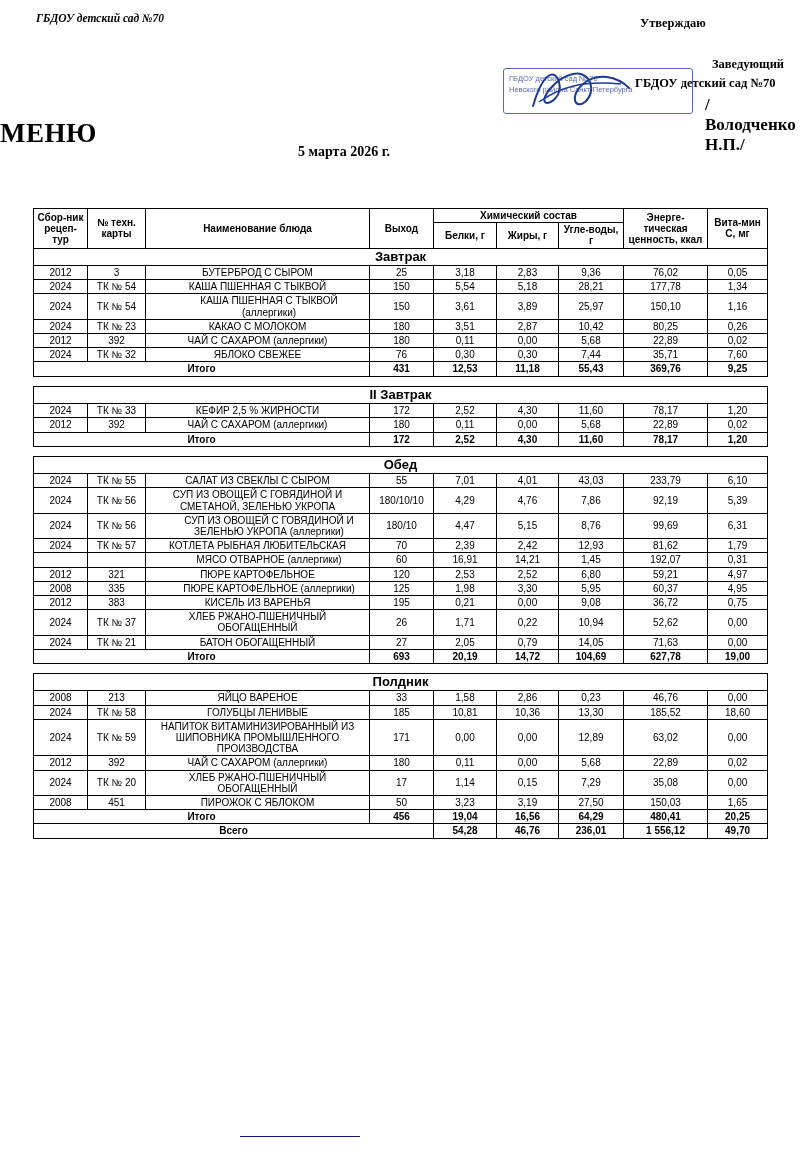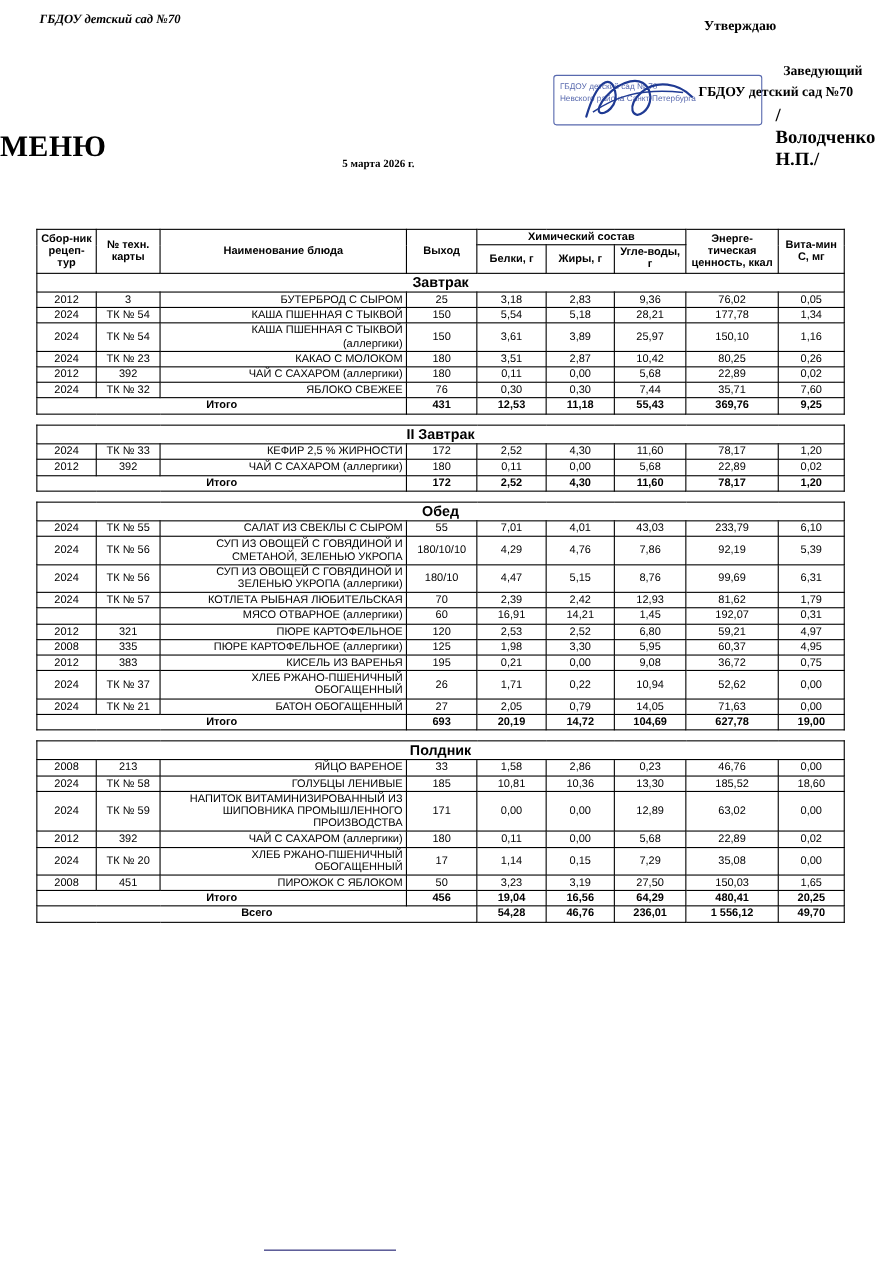--- a/index.html
+++ b/index.html
@@ -96,21 +96,21 @@
     font-size: 27px;
     font-weight: bold;
     letter-spacing: 0.5px;
   }
   .title-date {
     position: absolute;
     left: 0;
     top: 144px;
     width: 688px;
     text-align: center;
-    font-size: 10px;
+    font-size: 14px;
     font-weight: bold;
   }
   .title-sub {
     position: absolute;
     left: 0;
     top: 178px;
     width: 800px;
     text-align: center;
     font-size: 14.5px;
     font-weight: bold;
@@ -137,21 +137,21 @@
     font-size: 10px;
     padding: 2px 2px;
   }
   .sect {
     text-align: center;
     font-weight: bold;
     font-size: 13px;
     padding: 4px 0;
   }
   .num { text-align: center; }
-  .dish { text-align: right; padding-left: 4px; margin-top: 28px; }
+  .dish { text-align: center; padding-left: 4px; margin-top: 28px; }
   .dish.ind { padding-left: 26px; }
   .itog-label { font-weight: bold; text-align: center; padding-left: 4px; }
   .b { font-weight: bold; }
   .spacer td {
     border: none;
     height: 7px;
     padding: 0;
   }
   .noborder { border: none !important; }
   .footer-line {

